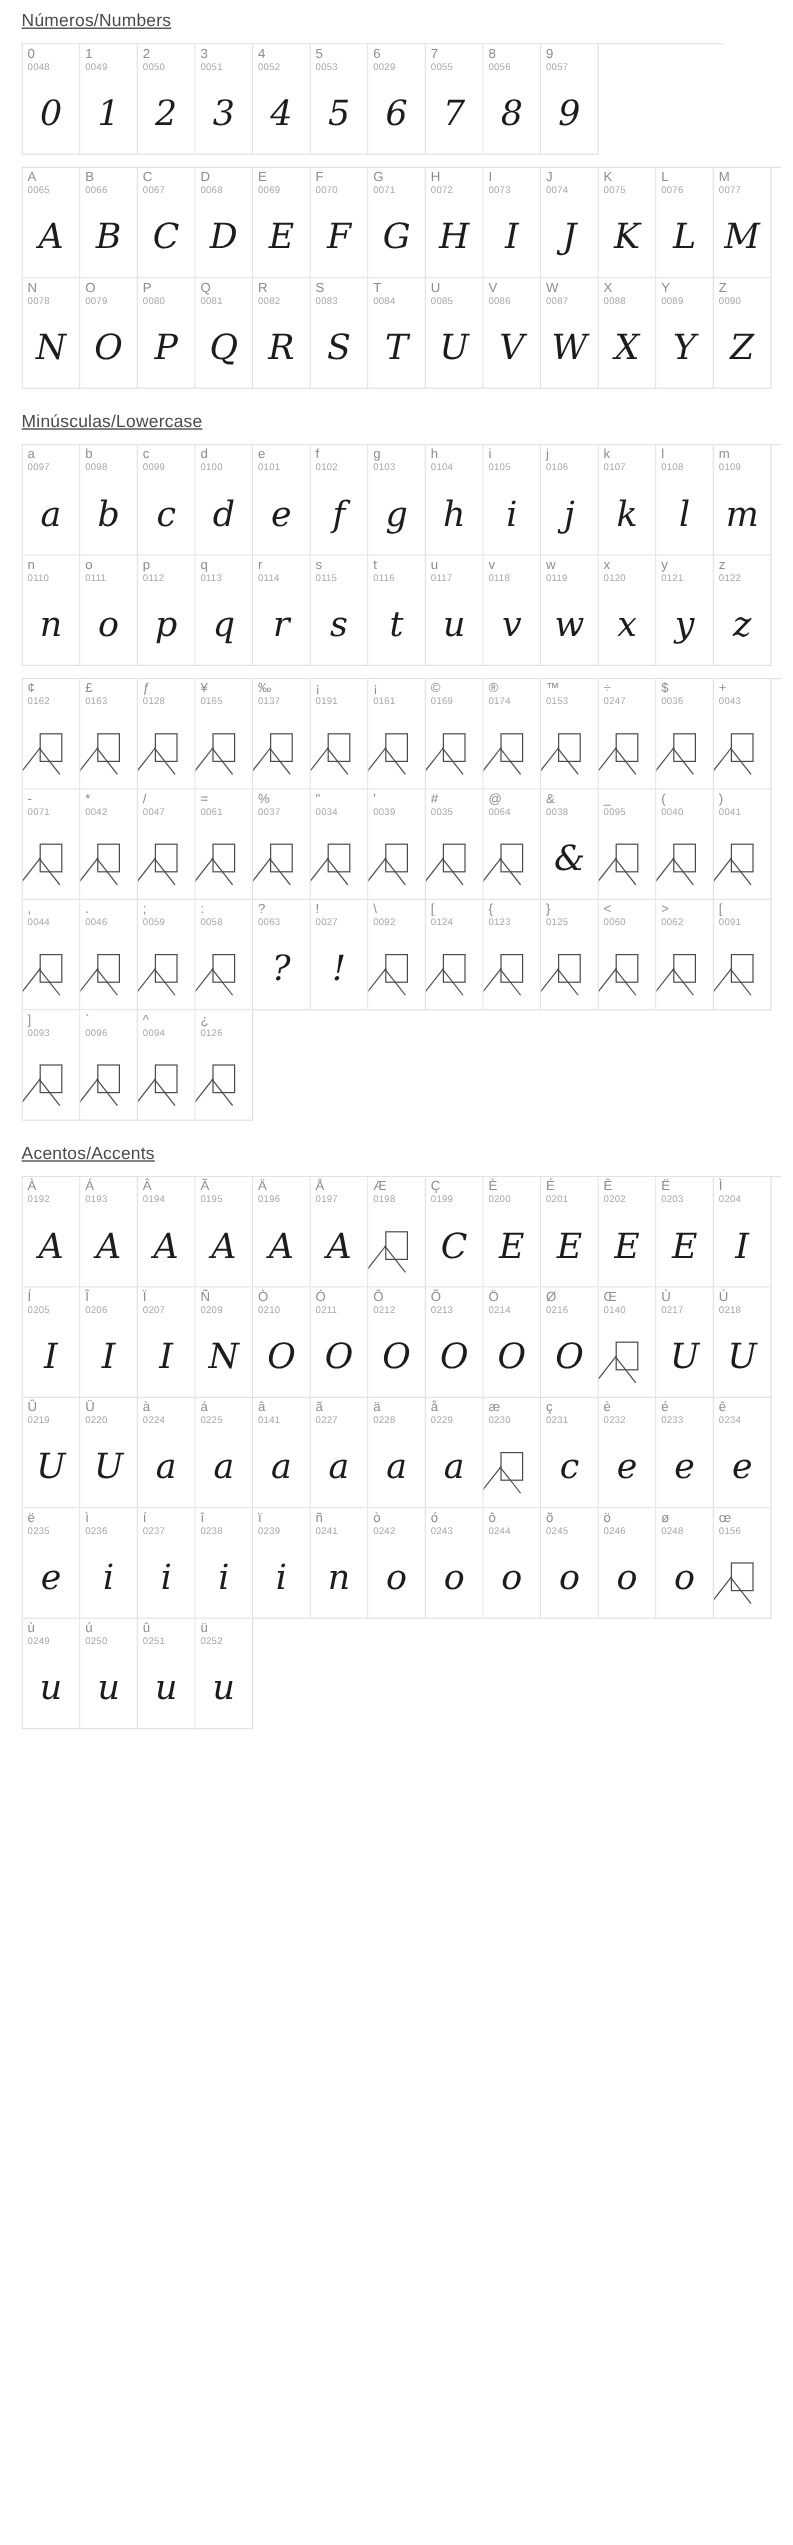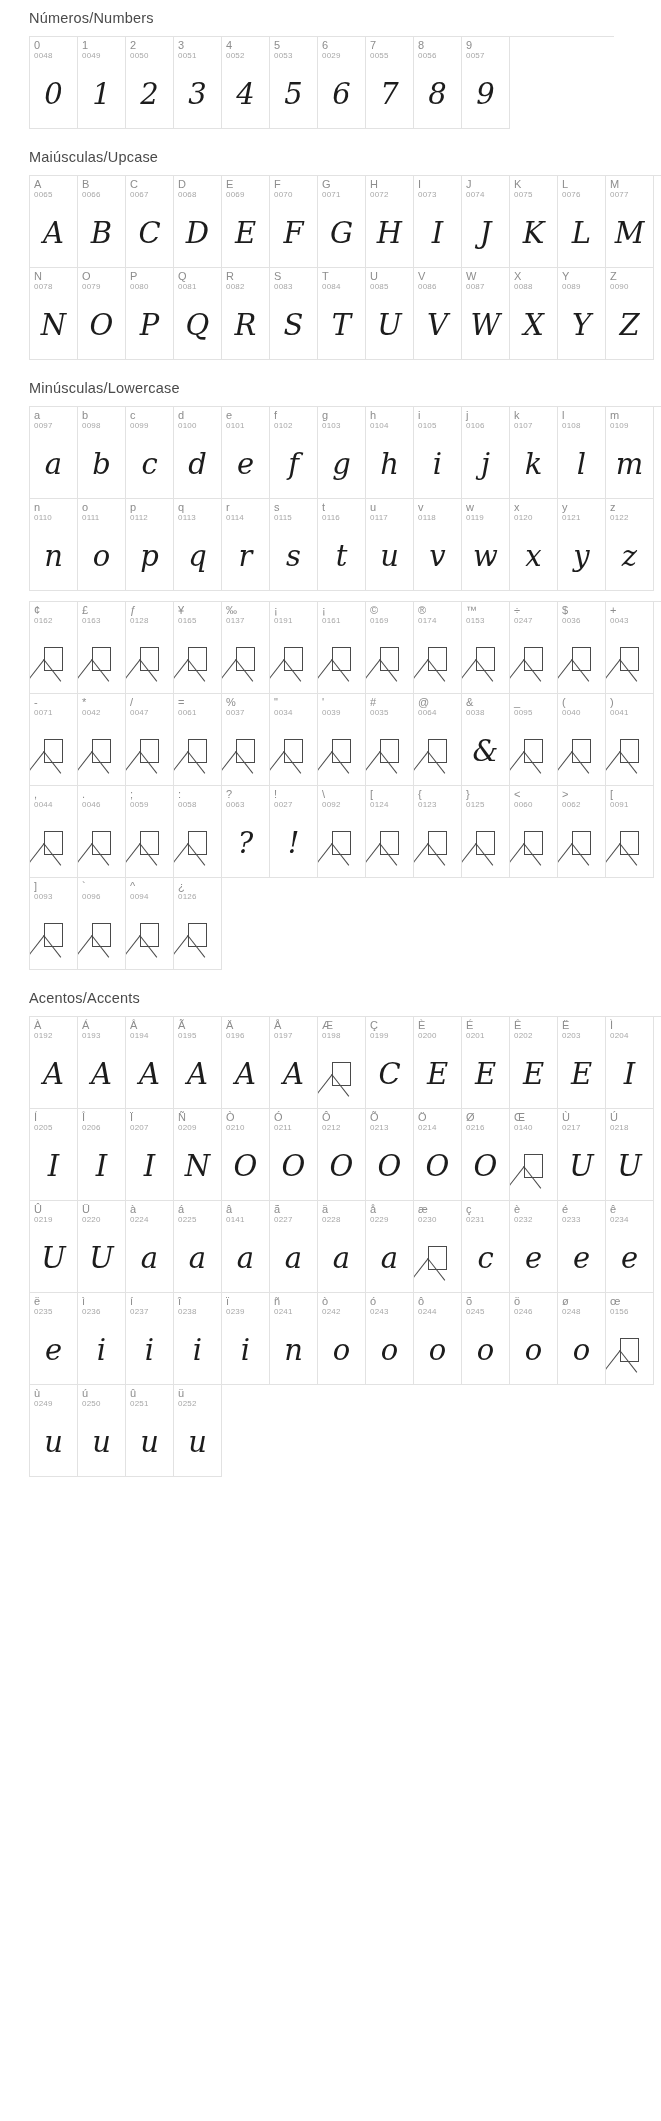--- a/index.html
+++ b/index.html
@@ -8,21 +8,22 @@
     background: #ffffff;
   }
   body {
     width: 661px;
     font-family: "Liberation Sans", sans-serif;
     color: #333;
   }
   .page {
     width: 539px;
     box-sizing: border-box;
-    padding: 0 0 20px 15px;
+    padding: 0 0 20px 4px;
+    text-decoration: underline;
   }
   .section {
     margin: 0 0 10px 0;
   }
   .section-title {
     font-size: 14.5px;
     color: #4a4a4a;
     font-weight: normal;
     padding: 10px 0 10px 14px;
     letter-spacing: 0.2px;
@@ -161,21 +162,20 @@
             <div class="render">8</div>
           </div>
           <div class="glyph-cell">
             <div class="ch">9</div>
             <div class="code">0057</div>
             <div class="render">9</div>
           </div>
         </div>
       </div>
       <div class="section">
-        <div class="section-title">Maiúsculas/Upcase</div>
         <div class="grid">
           <div class="glyph-cell">
             <div class="ch">A</div>
             <div class="code">0065</div>
             <div class="render">A</div>
           </div>
           <div class="glyph-cell">
             <div class="ch">B</div>
             <div class="code">0066</div>
             <div class="render">B</div>

